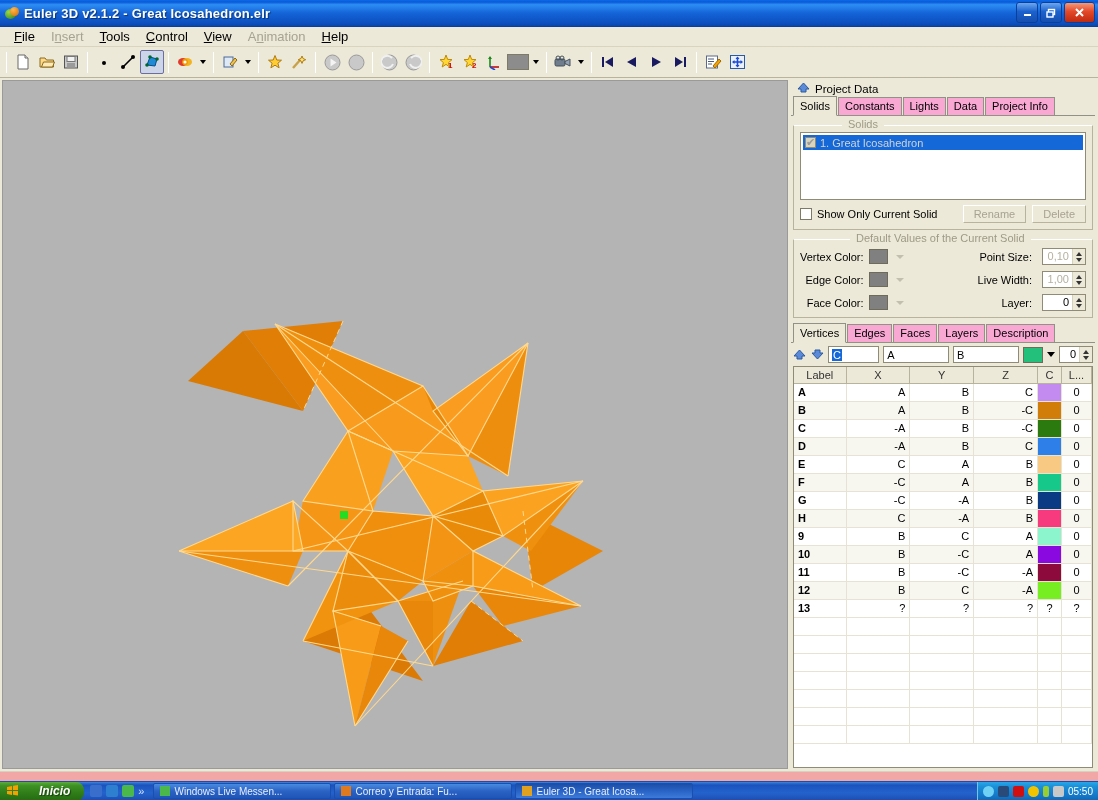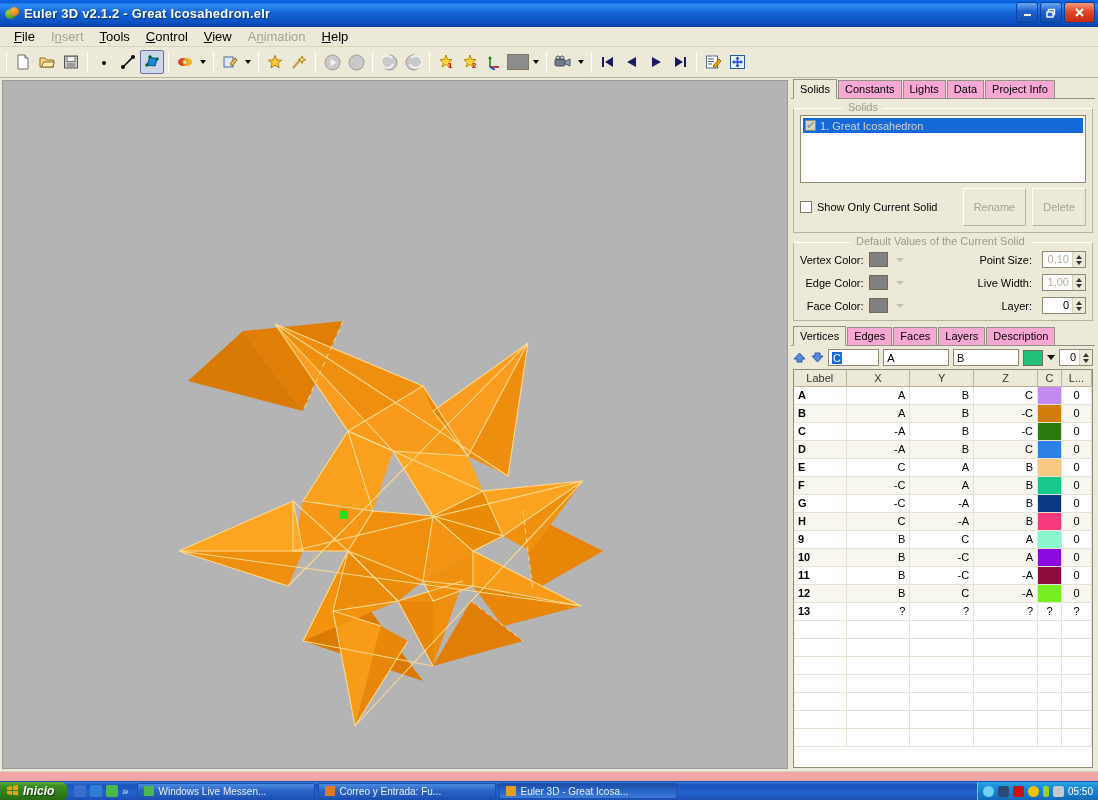--- a/index.html
+++ b/index.html
@@ -74,21 +74,21 @@
   .list-row { display:flex; align-items:center; gap:4px; height:15px;
     background:#1568d8; color:#d2d2d2; padding:0 2px; }
   .chk { width:11px; height:11px; background:#d8d4c0; border:1px solid #8f8b77;
     display:flex; align-items:center; justify-content:center; color:#9a9a9a; font-size:9px; }
   .list-row span { font-size:11px; }
 
   .rowline { display:flex; align-items:center; gap:6px; margin-top:5px; }
   .cb-label { display:flex; align-items:center; gap:5px; font-size:11px; }
   .cb { width:12px; height:12px; background:#fff; border:1px solid #7d7a68; }
   .btn { font-size:11px; color:#a7a291; background:#ece9d8; border:1px solid #b8b49c;
-    border-top-color:#fff; border-left-color:#fff; padding:12px 10px; }
+    border-top-color:#fff; border-left-color:#fff; padding:2px 10px; }
 
   .kvgrid { display:grid; grid-template-columns:auto 20px 12px 1fr auto 44px;
     gap:6px 5px; align-items:center; }
   .kv-lab { font-size:11px; text-align:right; white-space:nowrap; }
   .sw { width:19px; height:15px; background:#808080; border:1px solid #6e6b5a; }
   .carD { width:0;height:0;border-left:4px solid transparent;border-right:4px solid transparent;
     border-top:4px solid #c2bfae; justify-self:center; }
   .spin { display:flex; height:17px; border:1px solid #8f8b77; background:#fff; }
   .spin .val { flex:1 1 auto; text-align:right; padding-right:3px; font-size:11px;
     color:#b5b1a0; line-height:15px; }
@@ -123,21 +123,21 @@
   tr.alt td { background:#f7f6ef; }
   tr.empty td { height:18px; }
 
   
   .statusstrip { height:10px; flex:0 0 10px; background:#f2a7a7; border-top:1px solid #d6d2c0; }
 
   
   .taskbar { position:absolute; left:0; top:781px; width:1098px; height:19px;
     background:linear-gradient(180deg,#3d85de 0%,#2a66c8 9%,#1b53bd 18%,#2463cc 60%,#1c4fb4 100%);
     border-top:1px solid #1a4fb0; display:flex; align-items:center; }
-  .start { height:19px; padding:0 14px 0 6px; display:flex; align-items:center; gap:4px;
+  .start { height:19px; padding:0 14px 0 6px; display:flex; align-items:center; gap:20px;
     background:linear-gradient(180deg,#59ac3c 0%,#3d9024 20%,#2f7c18 60%,#256a12 100%);
     border-radius:0 8px 8px 0; color:#fff; font-weight:bold; font-style:italic; font-size:12px;
     text-shadow:1px 1px 1px rgba(0,0,0,.5); }
   .qlaunch { display:flex; align-items:center; gap:4px; padding:0 6px; }
   .qlaunch .qi { width:12px; height:12px; border-radius:2px; }
   .tasks { display:flex; align-items:center; gap:3px; padding-left:3px; flex:1 1 auto; min-width:0;}
   .task { height:16px; display:flex; align-items:center; gap:4px; padding:0 6px;
     background:linear-gradient(180deg,#4a8ae0,#2a63c4 50%,#1f55b6); border:1px solid #1a4fb0;
     border-radius:2px; color:#e8eefc; font-size:10px; white-space:nowrap; overflow:hidden; }
   .task.active { background:linear-gradient(180deg,#1c4ea8,#2a66c8 55%,#3e7ad8); }
@@ -445,20 +445,27 @@
             <path d="M520,430 L530,510"></path>
             <path d="M468,520 L520,560"></path>
           </g>
           <rect x="337" y="430" width="8" height="8" fill="#22dd22"></rect>
         </g>
       </svg>
     </div>
 
     <div class="panel">
 
+      <div class="panel-header">
+        <span>
+          <svg width="13" height="11">
+              <path d="M6.5,1 L12,7 L9,7 L9,10 L4,10 L4,7 L1,7 Z" fill="#5a8ad8" stroke="#2a5aa0"></path>
+            </svg></span>
+        <span class="lbl">Project Data</span>
+      </div>
 
       <div class="tabs">
         <div class="tab sel">Solids</div>
         <div class="tab">Constants</div>
         <div class="tab">Lights</div>
         <div class="tab">Data</div>
         <div class="tab">Project Info</div>
       </div>
 
       <div class="group">

